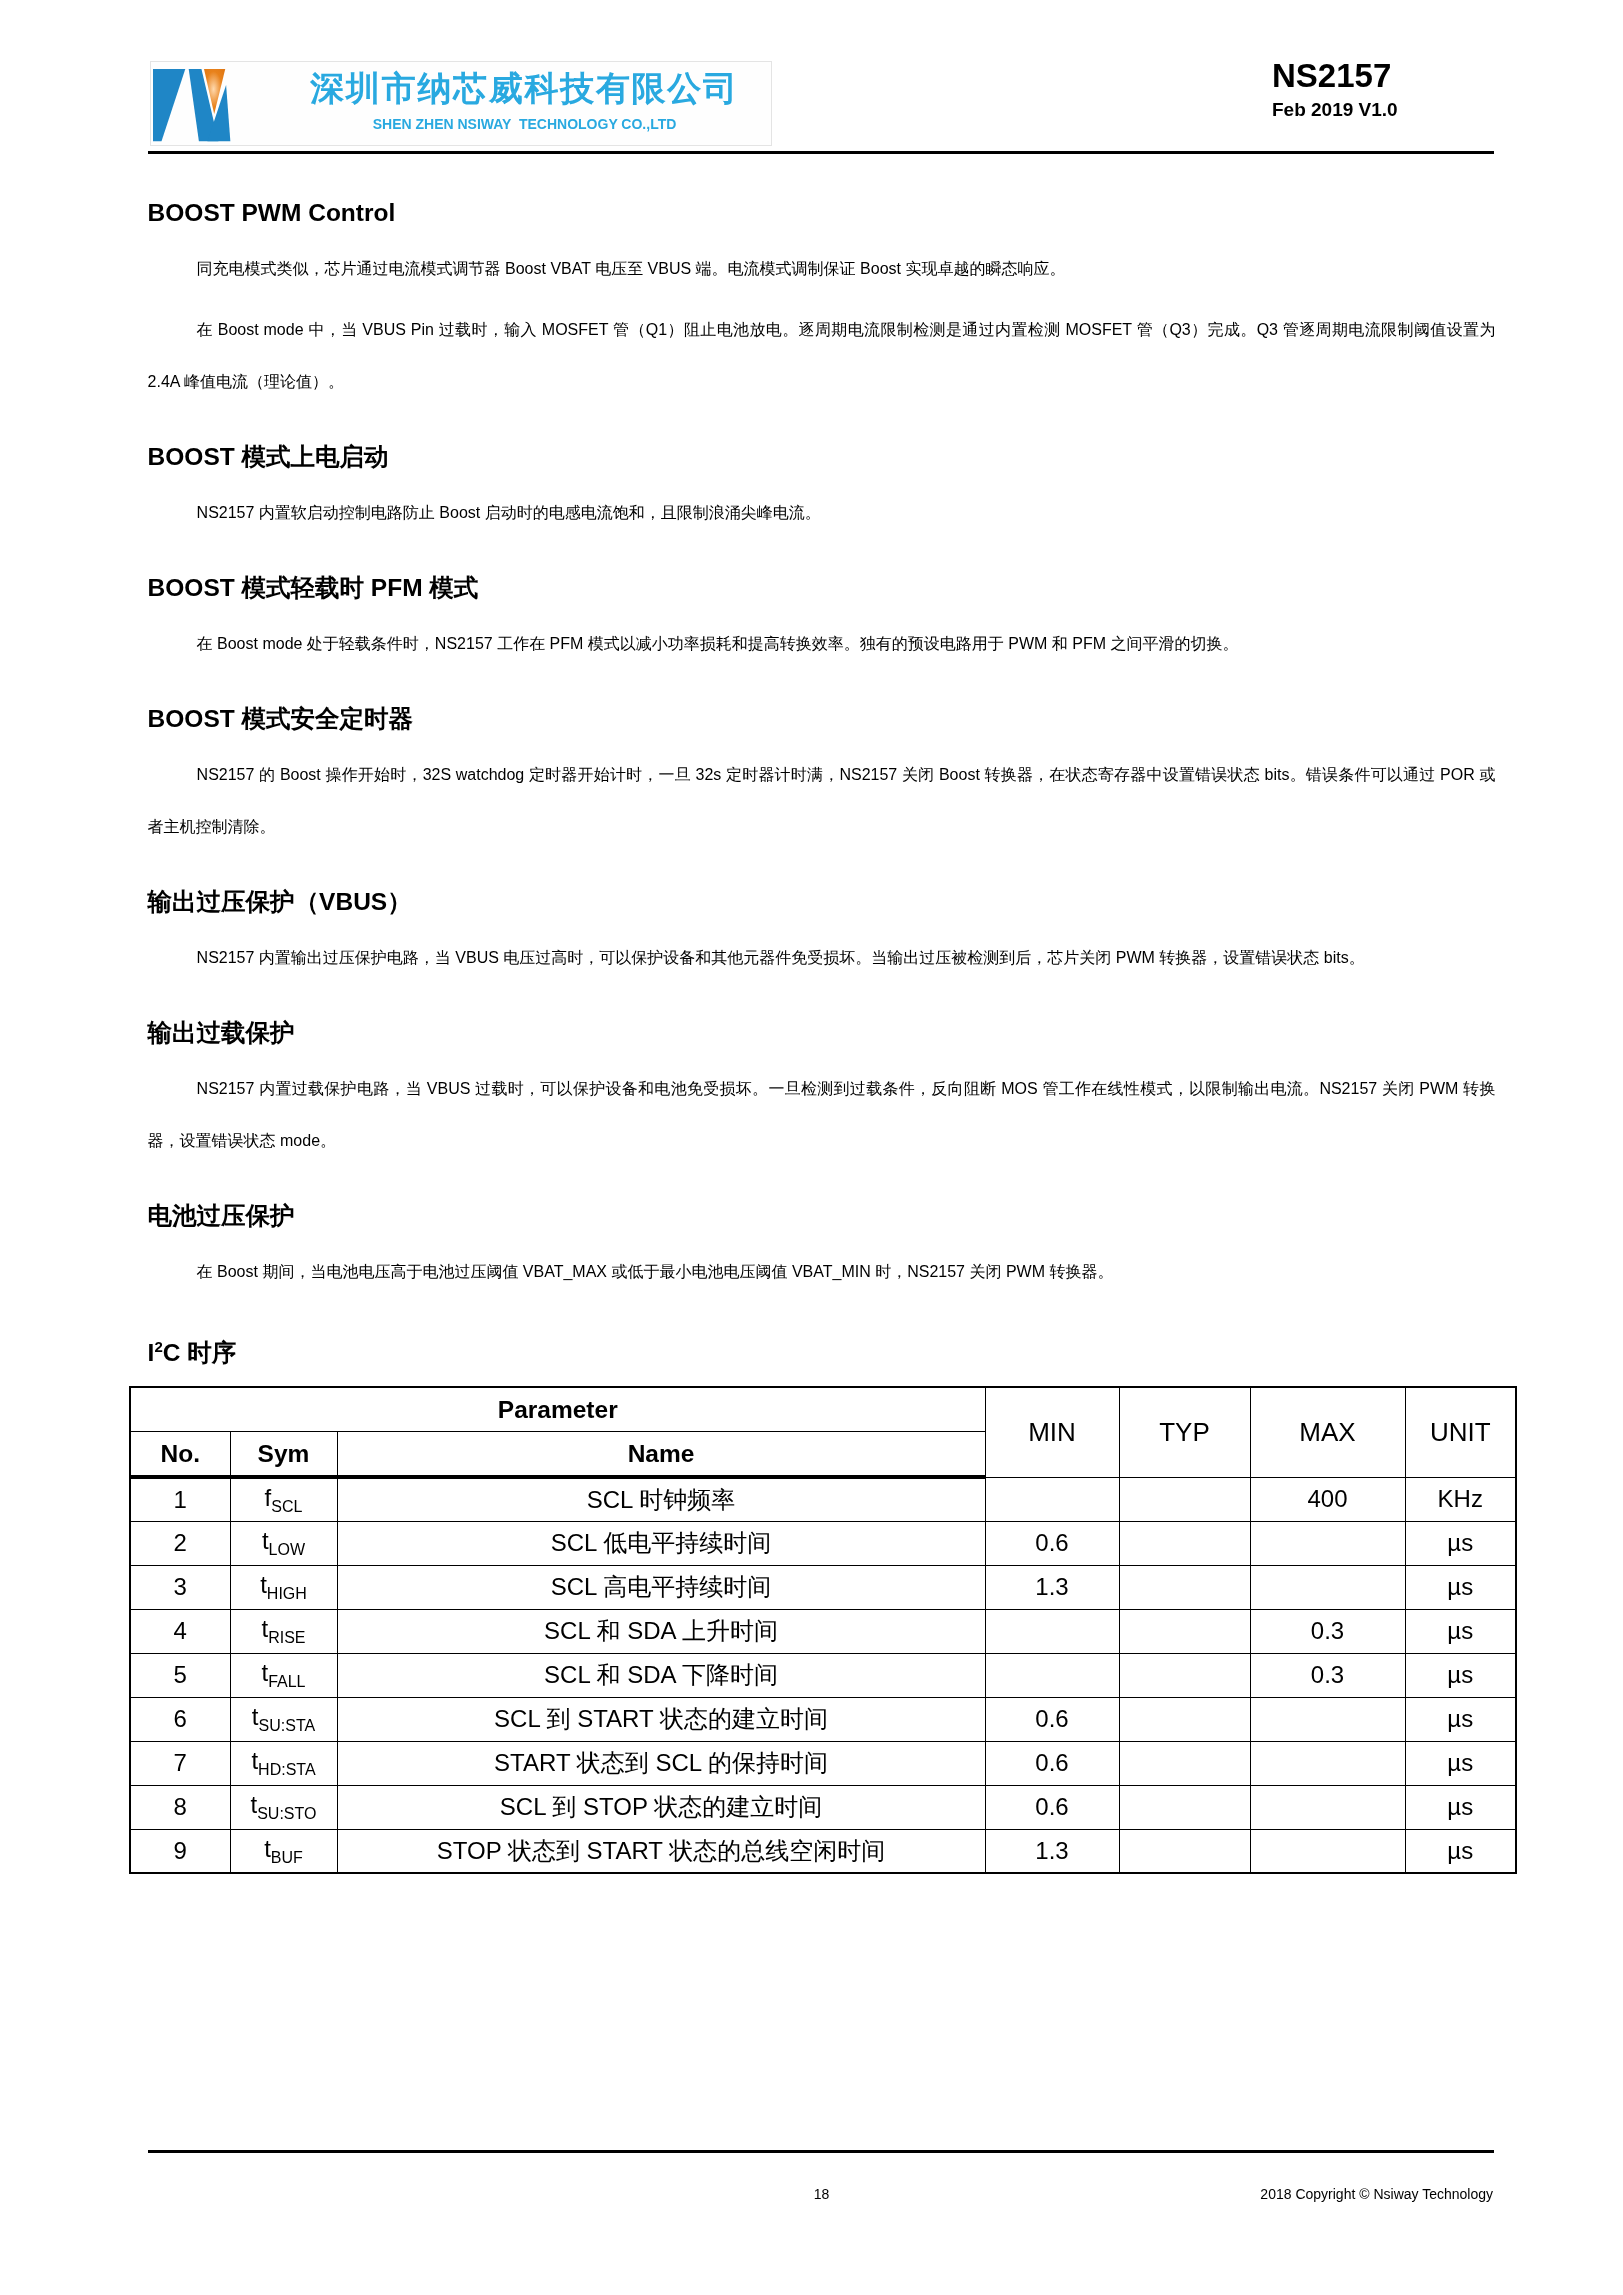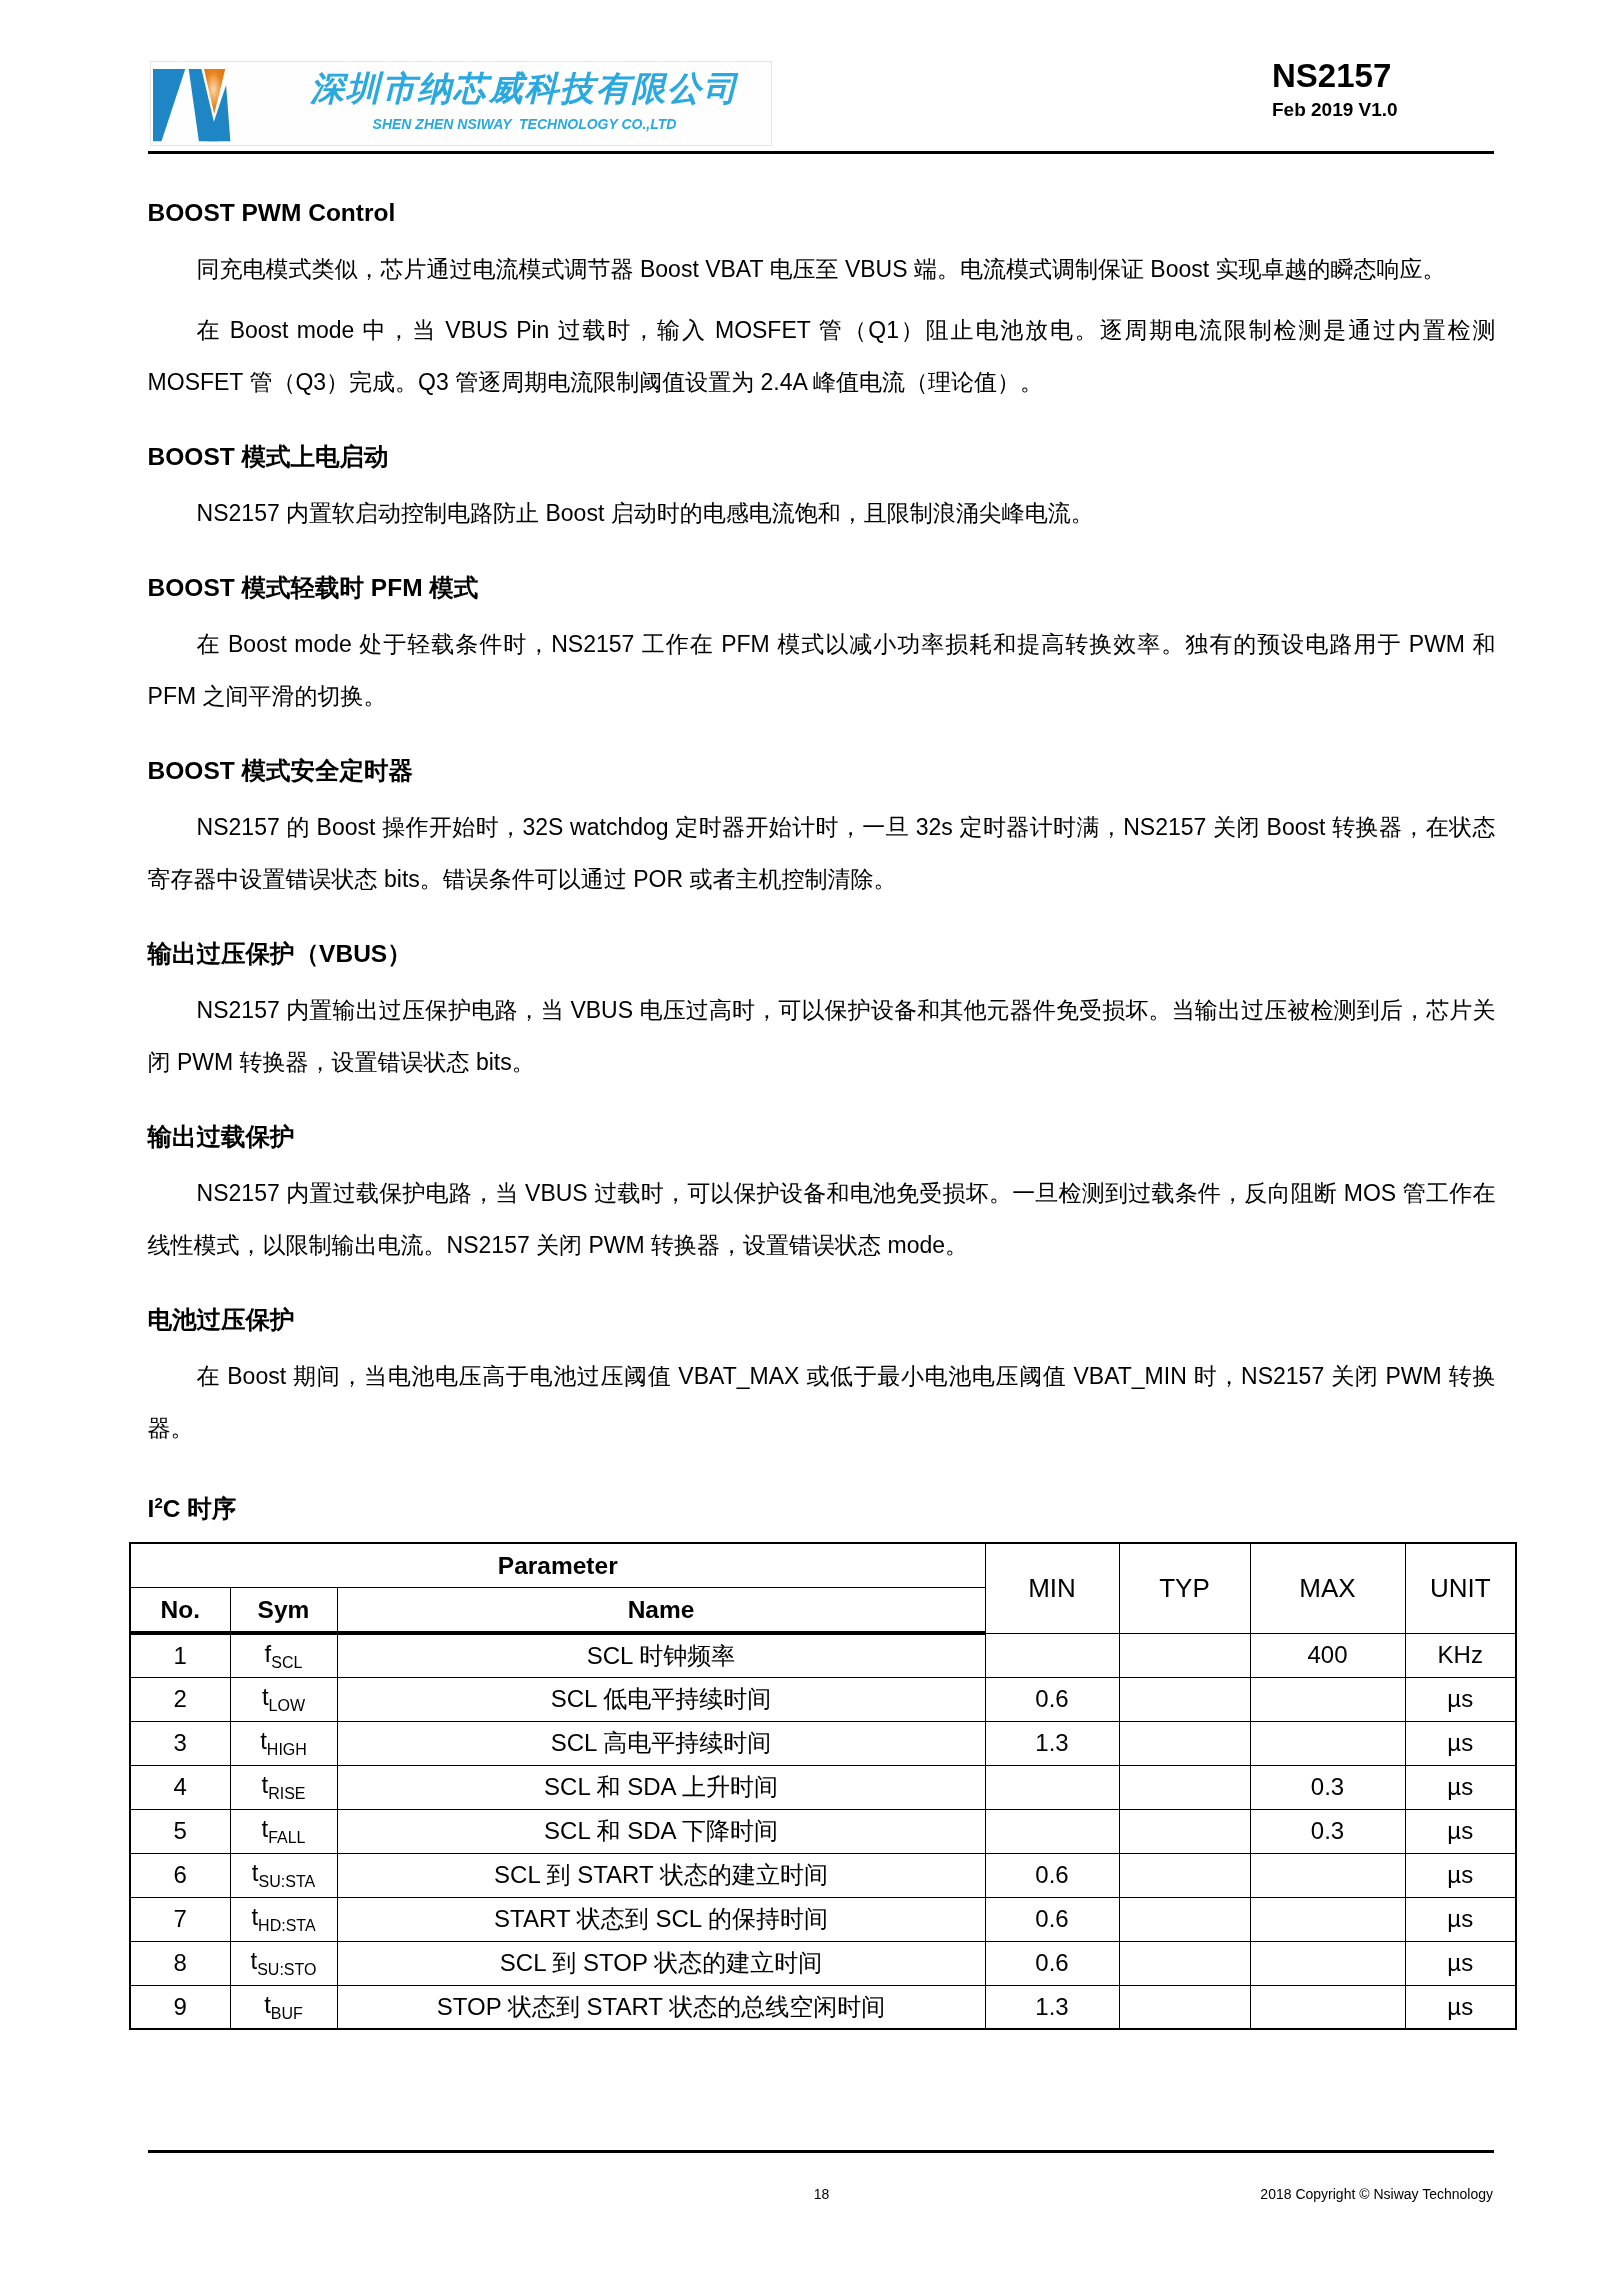--- a/index.html
+++ b/index.html
@@ -5,33 +5,33 @@
   * { margin:0; padding:0; box-sizing:border-box; }
   html,body { background:#ffffff; }
   body { font-family:"Liberation Sans","DejaVu Sans",sans-serif; color:#000; }
   .page { position:relative; width:1623px; height:2295px; background:#fff; overflow:hidden; }
 
   
   .header { position:absolute; left:0; top:0; width:1623px; height:156px; }
   .logo-frame { position:absolute; left:150px; top:61px; width:622px; height:85px;
                 border:0.8px solid #e4e4e4; background:#fefefe; }
   .logo { position:absolute; left:153px; top:68px; width:85px; height:74px; }
-  .company { position:absolute; left:271px; top:68px; width:507px; text-align:center;font-style:italic; }
+  .company { position:absolute; left:271px; top:68px; width:507px; text-align:center; }
   .company-cn { font-size:34px; font-weight:bold; color:#29a9e0; letter-spacing:1.7px; line-height:41px; }
   .company-en { font-size:14px; font-weight:bold; color:#29a9e0; line-height:30px; white-space:pre; }
   .doc-id { position:absolute; left:1272px; top:56px; text-align:left; }
   .part-no { font-size:33px; font-weight:bold; line-height:39px; }
   .revision { font-size:19px; font-weight:bold; line-height:29px;text-align:right; }
   .header-rule { position:absolute; left:148px; top:151px; width:1346px; height:3.4px; background:#000; }
 
   
   .content { position:absolute; left:129px; top:156px; width:1385px; }
   .h-sec { font-size:24.5px; font-weight:bold; line-height:30px; margin:34px 0 0 18.6px; }
   .h-first { margin-top:42px; }
-  .p-body { font-size:23px; line-height:52px; text-align:justify; text-justify:inter-ideograph;
+  .p-body { font-size:16px; line-height:52px; text-align:justify; text-justify:inter-ideograph;
             margin:15px 18.6px 0 18.6px; text-indent:49px; }
   .p-tight { margin-top:8.5px; }
   .h-i2c sup { font-size:15px; vertical-align:super; }
 
   
   table.timing { border-collapse:collapse; width:1385px; margin-top:18.6px; table-layout:fixed; }
   table.timing th, table.timing td { border:1.7px solid #000; text-align:center; vertical-align:middle;
             font-size:24px; padding:0 5px; overflow:hidden; }
   table.timing { border:2.5px solid #000; }
   tr.hdr1 th { height:44px; font-weight:bold; font-size:24.5px; }

